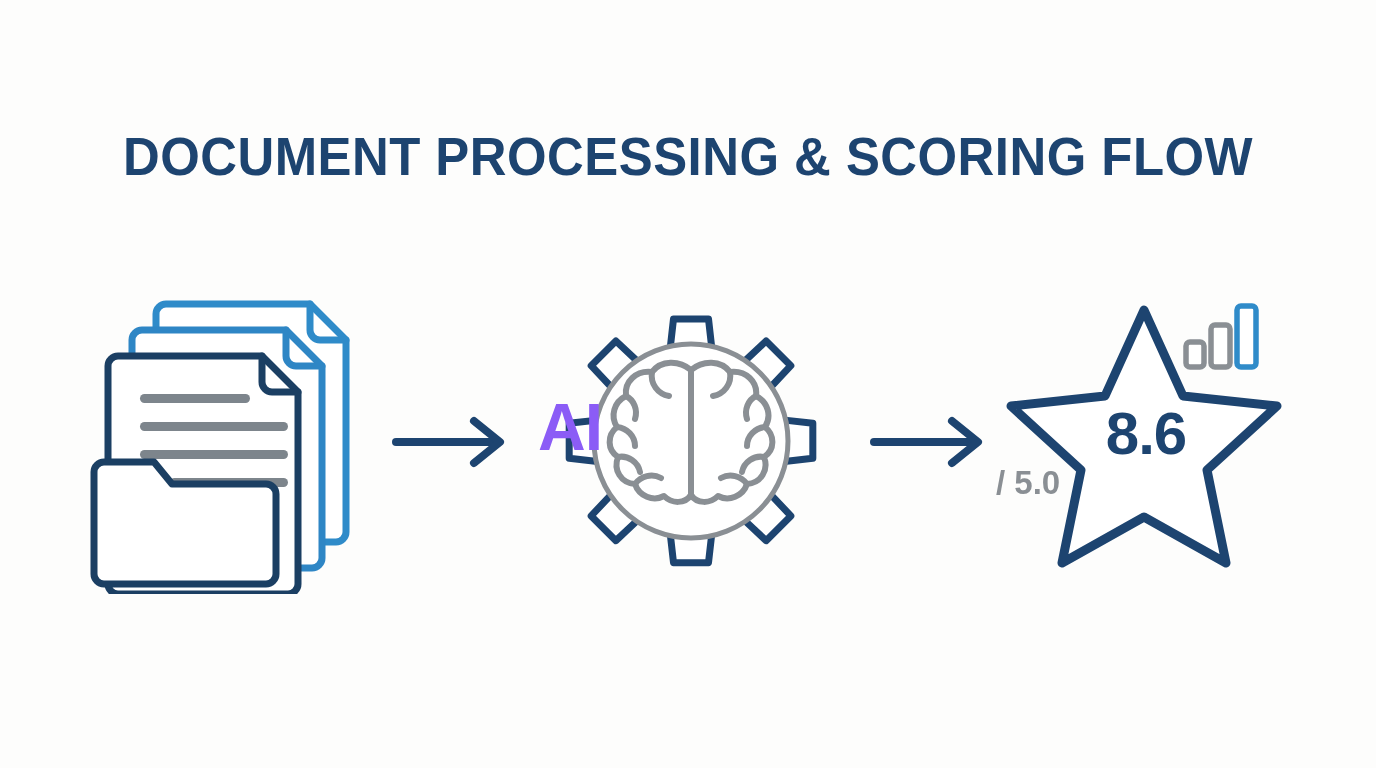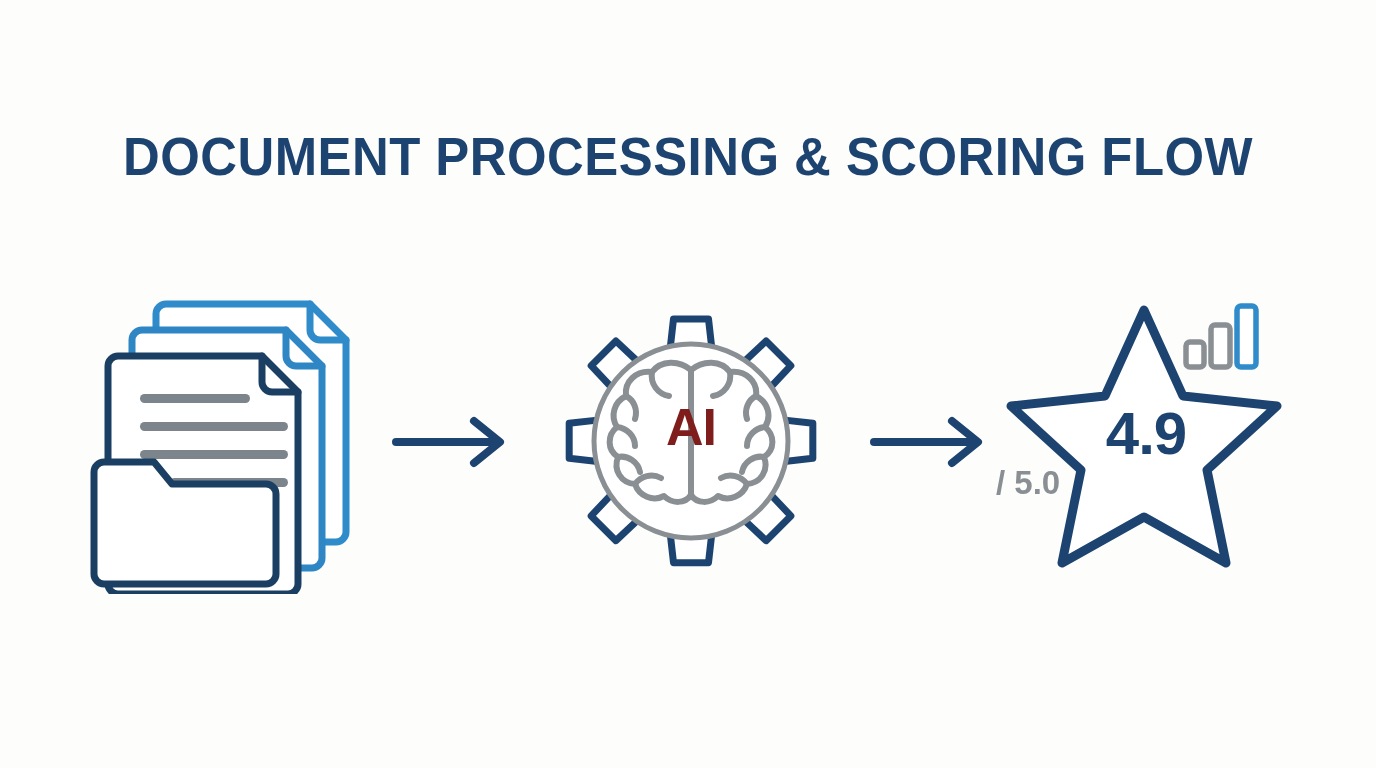--- a/index.html
+++ b/index.html
@@ -49,26 +49,25 @@
   #docs-node   { left: 88px;  top: 248px; width: 290px; height: 310px; }
   #ai-node     { left: 538px; top: 252px; width: 306px; height: 306px; }
   #score-node  { left: 996px; top: 256px; width: 300px; height: 300px; }
   #arrow-1     { left: 390px; top: 378px; width: 130px; height: 56px; }
   #arrow-2     { left: 868px; top: 378px; width: 130px; height: 56px; }
   .ai-label {
     position: absolute;
     left: 0;
     top: 108px;
     width: 306px;
-    text-align: center;
-    font-family: "Liberation Sans", sans-serif;
-    font-weight: bold;
-    font-size: 52px;
+    font-family: "Liberation Sans", sans-serif;
+    font-weight: bold;
+    font-size: 66px;
     line-height: 62px;
-    color: #7f1d1d;
+    color: #8b5cf6;
     letter-spacing: -1px;
   }
   .score-value {
     position: absolute;
     left: 0;
     top: 112px;
     width: 300px;
     text-align: center;
     font-family: "Liberation Sans", sans-serif;
     font-weight: bold;
@@ -247,17 +246,17 @@
                L85 178
                L15 114
                L109 104 Z" fill="#ffffff" stroke="#1d4470" stroke-width="9" stroke-linejoin="round" stroke-linecap="round"></path>
 
       <g>
         <rect x="190" y="50" width="18" height="25" rx="4" fill="#ffffff" stroke="#8a8f94" stroke-width="5.5"></rect>
         <rect x="215" y="33" width="19" height="42" rx="4" fill="#ffffff" stroke="#8a8f94" stroke-width="5.5"></rect>
         <rect x="241" y="14" width="19" height="61" rx="4" fill="#ffffff" stroke="#2f8bc9" stroke-width="5.5"></rect>
       </g>
     </svg>
-    <div class="score-value">4.9</div>
+    <div class="score-value">8.6</div>
     <div class="score-max">/ 5.0</div>
   </div>
 
 </div>
 
 </body></html>

